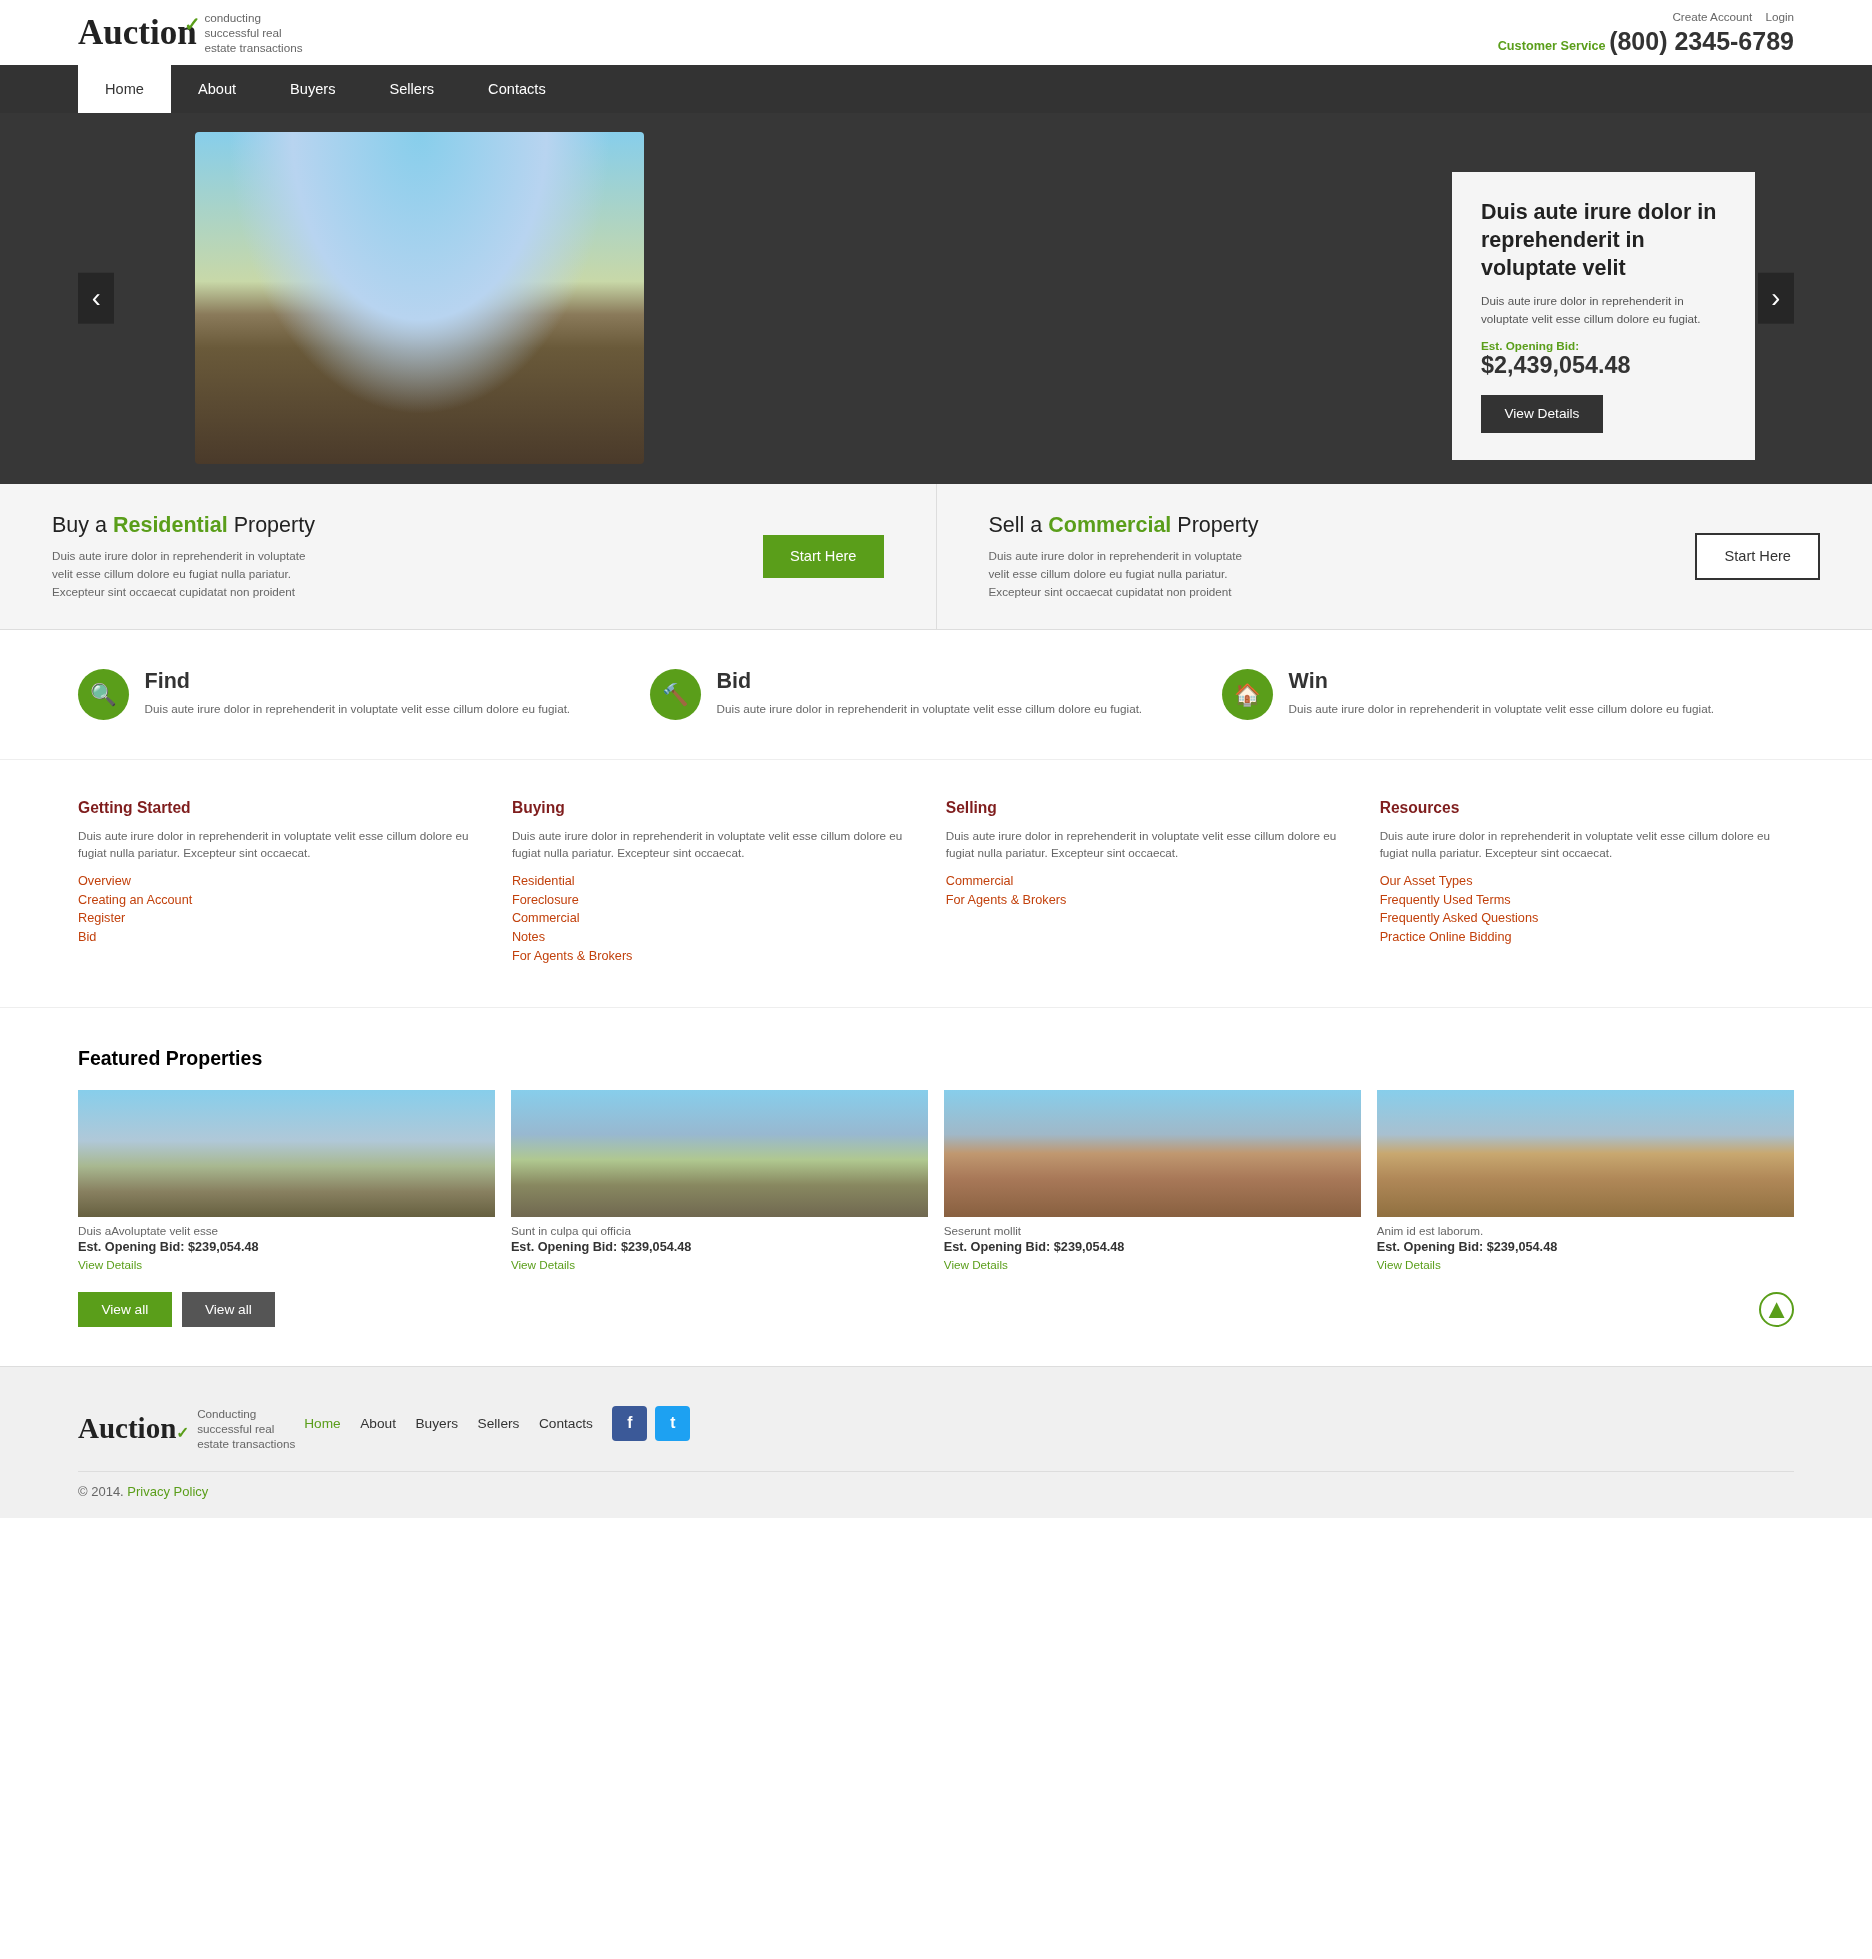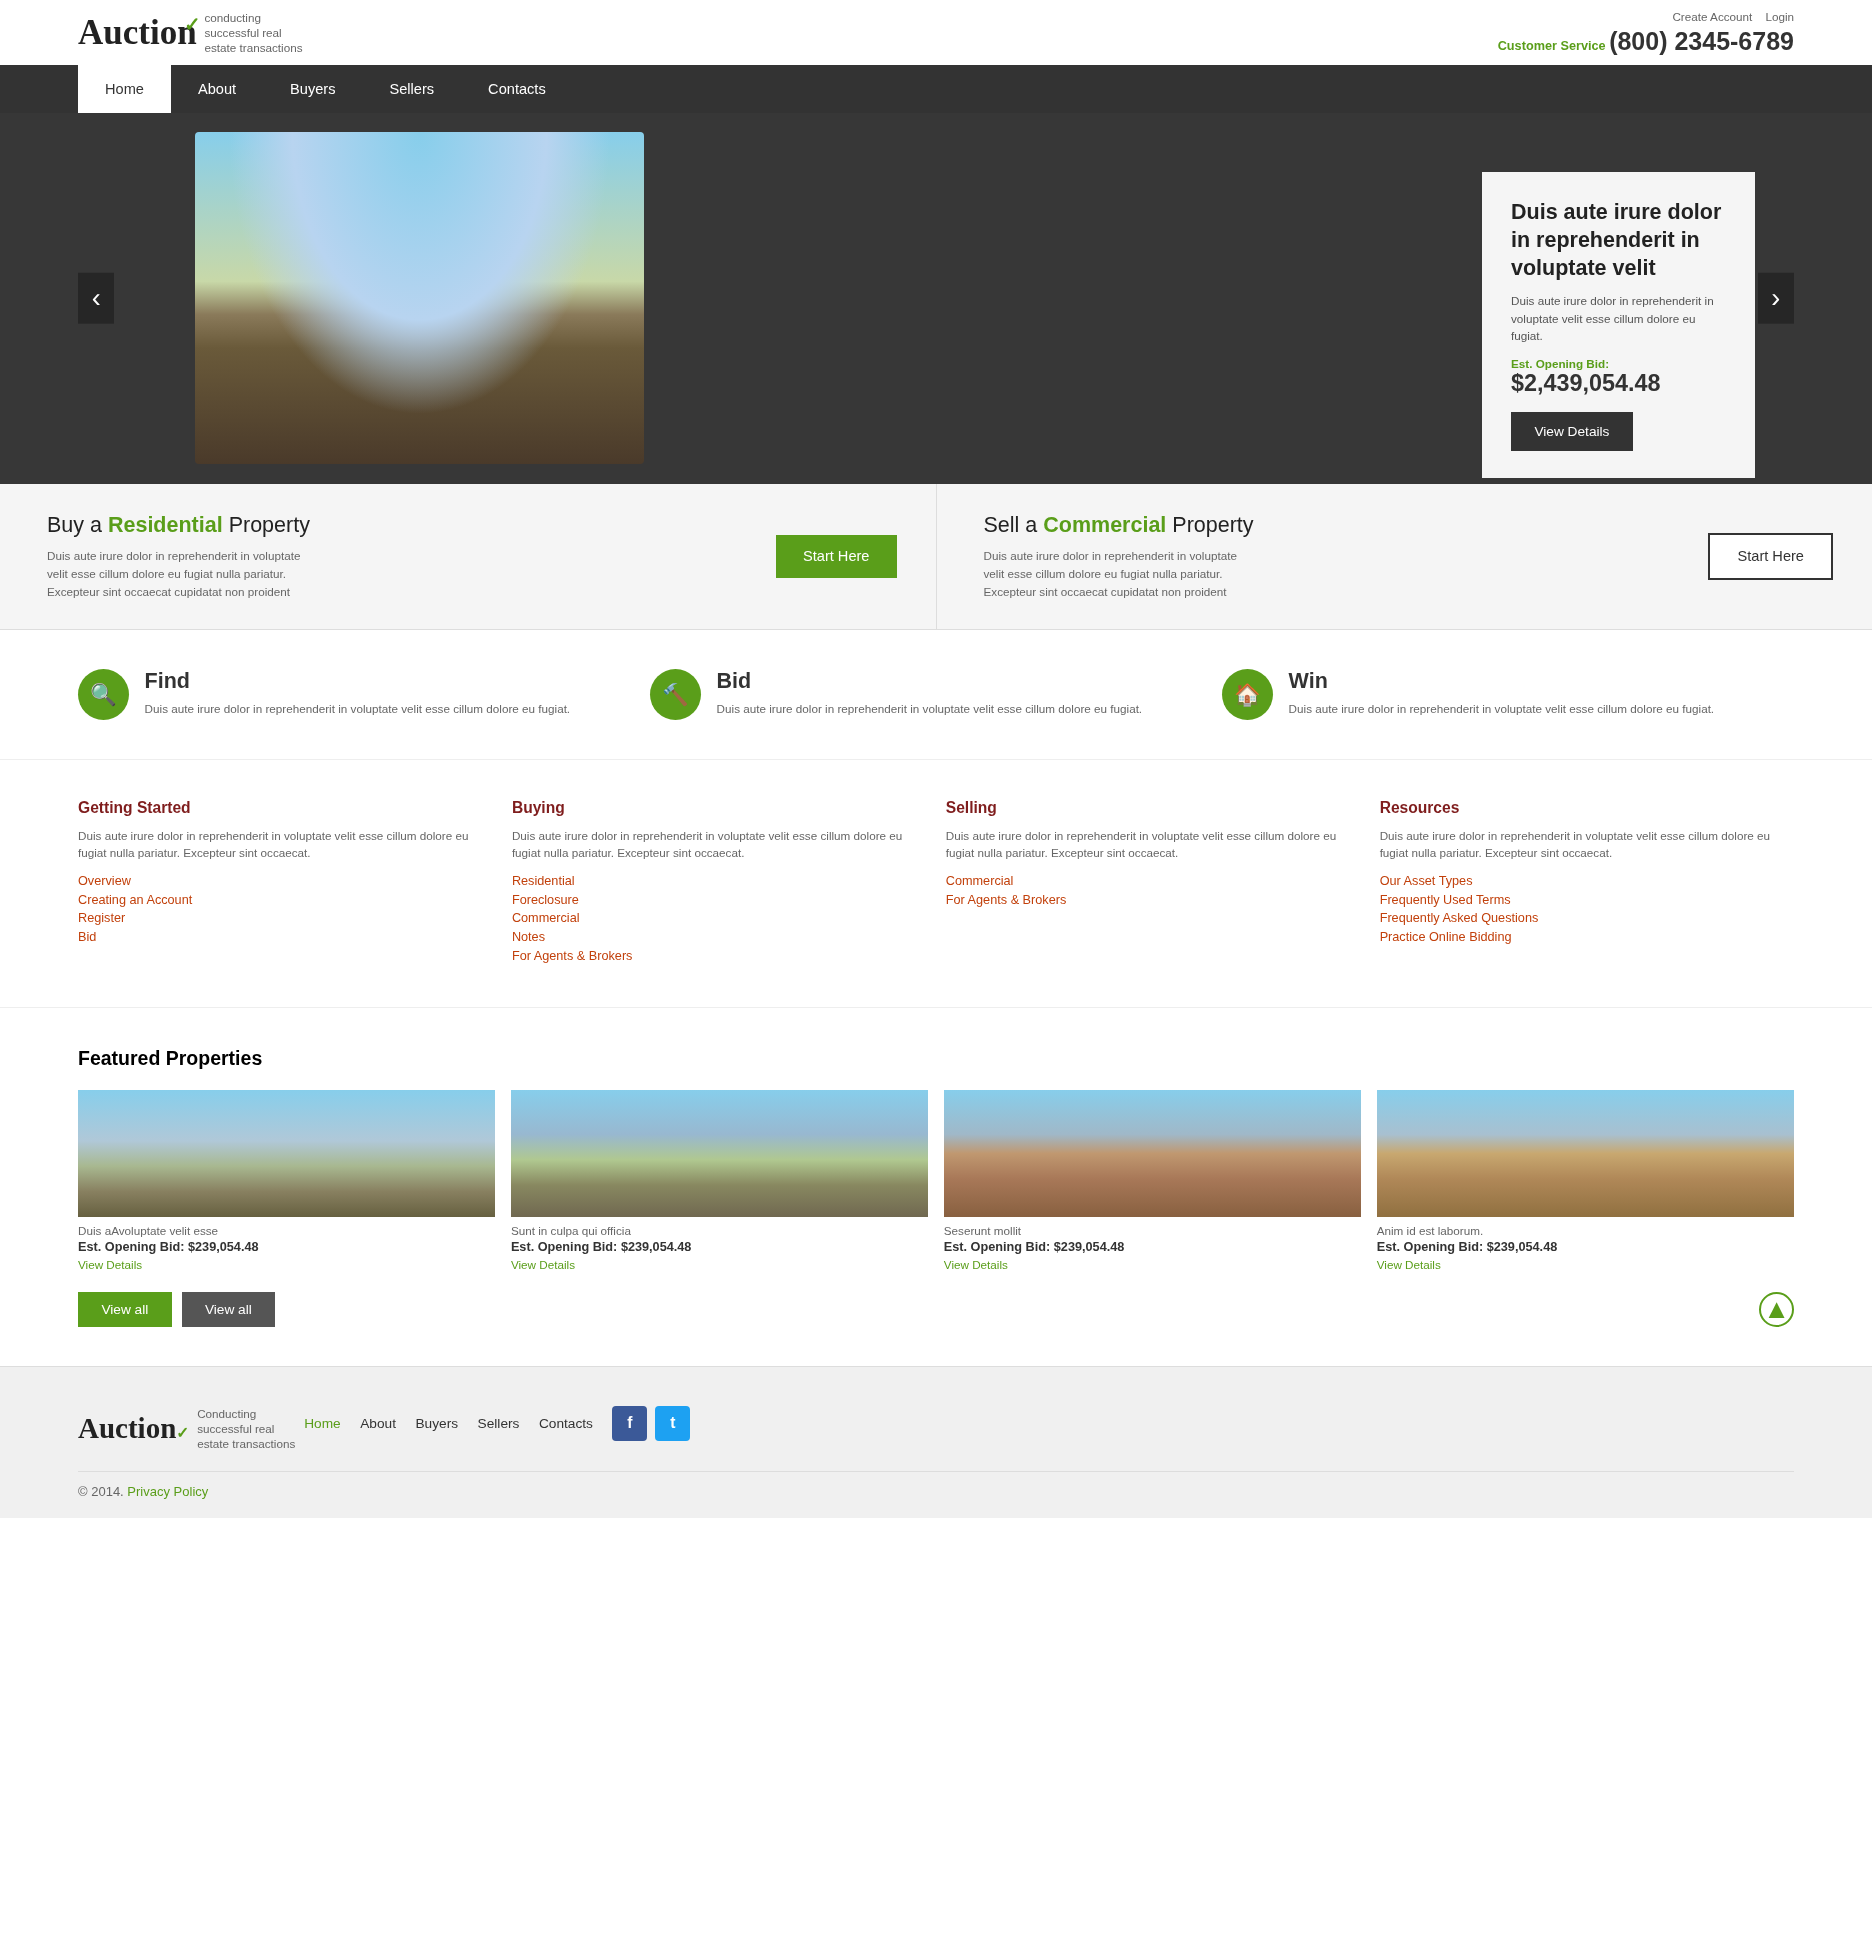--- a/index.html
+++ b/index.html
@@ -24,34 +24,34 @@
     .nav-item { padding: 15.6px 27px; color: #fff; font-size: 14.6px; cursor: pointer; }
     .nav-item.active { background: #fff; color: #333; }
 
     
     .hero { position: relative; background: #555; overflow: hidden; height: 371px; }
     .hero-house { position: absolute; left: 195px; top: 19.5px; width: 449px; height: 332px; background: linear-gradient(180deg, #87ceeb 0%, #b0d4e8 30%, #8aaa5a 60%, #5a7a30 100%); border-radius: 3.9px; overflow: hidden; }
     .hero-house-img { width: 100%; height: 100%; background: 
       radial-gradient(ellipse at 50% 0%, #87ceeb 0%, #b8d4f0 40%, transparent 60%),
       linear-gradient(180deg, #87ceeb 0%, #c8d8a8 45%, #8a7a5a 55%, #6a5a3a 65%, #4a3a2a 100%);
     }
-    .hero-overlay { position: absolute; right: 117px; top: 59px; background: rgba(255,255,255,0.95); padding: 27px 29px; width: 273px; }
+    .hero-overlay { position: absolute; right: 117px; top: 59px; background: rgba(255,255,255,0.95); padding: 27px 29px; width: 303px; }
     .hero-title { font-size: 21.5px; font-weight: bold; color: #222; line-height: 1.3; margin-bottom: 9.8px; }
     .hero-desc { font-size: 11.7px; color: #555; margin-bottom: 11.7px; line-height: 1.5; }
     .hero-bid-label { color: #5a9e1a; font-size: 11.7px; font-weight: bold; }
     .hero-bid-amount { font-size: 23.4px; font-weight: bold; color: #333; margin-bottom: 15.6px; }
     .btn-dark { background: #333; color: #fff; padding: 11.7px 23.4px; border: none; cursor: pointer; font-size: 13.7px; display: inline-block; }
     .hero-arrow { position: absolute; top: 50%; transform: translateY(-50%); font-size: 27px; color: #fff; cursor: pointer; background: rgba(0,0,0,0.3); padding: 9.8px 13.7px; }
     .hero-arrow.left { left: 78px; }
     .hero-arrow.right { right: 78px; }
     .dark-overlay { position: absolute; left: 0; top: 0; width: 100%; height: 100%; background: rgba(0,0,0,0.35); }
 
     
     .cta-bands { display: flex; background: #f5f5f5; border-bottom: 1px solid #ddd; }
-    .cta-band { flex: 1; padding: 29px 39px; border-right: 1px solid #ddd; display: flex; align-items: center; justify-content: space-between; margin-left: 8px; }
+    .cta-band { flex: 1; padding: 29px 52px; border-right: 1px solid #ddd; display: flex; align-items: center; justify-content: space-between; }
     .cta-band:last-child { border-right: none; }
     .cta-band-text h2 { font-size: 21.5px; color: #222; font-weight: normal; margin-bottom: 9.8px; }
     .cta-band-text h2 span { color: #5a9e1a; font-weight: bold; }
     .cta-band-text p { font-size: 11.7px; color: #666; line-height: 1.5; max-width: 254px; }
     .btn-green { background: #5a9e1a; color: #fff; padding: 13.7px 27px; border: none; cursor: pointer; font-size: 14.6px; white-space: nowrap; min-width: 117px; }
     .btn-white-outline { background: #fff; color: #333; padding: 13.7px 27px; border: 2px solid #333; cursor: pointer; font-size: 14.6px; white-space: nowrap; min-width: 117px; }
 
     
     .features { display: flex; padding: 39px 78px; justify-content: space-around; border-bottom: 1px solid #eee; }
     .feature { display: flex; align-items: flex-start; gap: 15.6px; flex: 1; }

